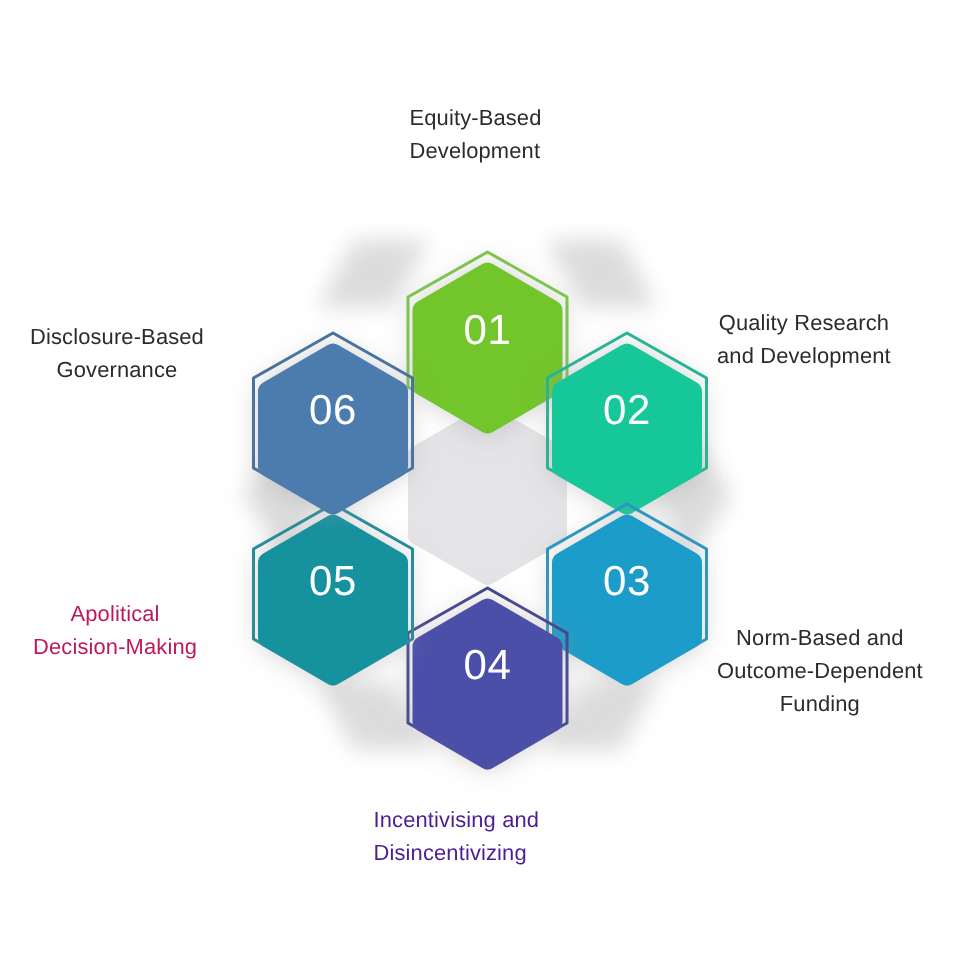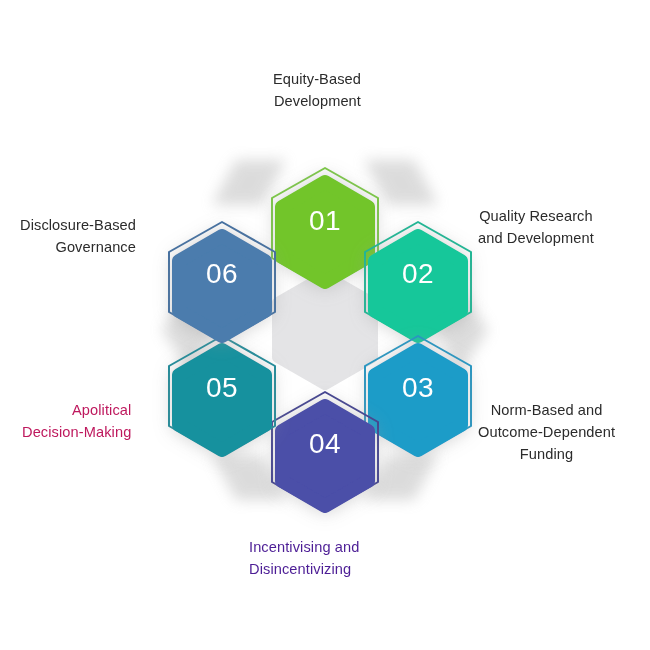--- a/index.html
+++ b/index.html
@@ -16,26 +16,26 @@
 
   .label{
     position:absolute;
     font-size:14.6px;
     line-height:22px;
     color:#2b2b2b;
     white-space:pre-line;
     letter-spacing:0.1px;
   }
   .label.right{text-align:center;}
-  .label.left{text-align:right;}
+  .label.left{text-align:center;}
   .label.center{text-align:left;}
 
   #label-01{left:273px;top:68px;}
   #label-02{left:478px;top:205px;}
-  #label-03{left:478px;top:399px;}
+  #label-03{left:478px;top:415px;}
   #label-04{left:249px;top:536px;}
   #label-05{left:22px;top:399px;}
   #label-06{left:20px;top:214px;}
 
   .hex-number{
     font-family:"Liberation Sans","DejaVu Sans",sans-serif;
     font-size:28px;
     fill:#ffffff;
     text-anchor:middle;
     dominant-baseline:central;
@@ -113,21 +113,21 @@
 
     <g>
       <path d="M222 222 L275 252 L275 312 L222 342 L169 312 L169 252 Z" fill="none" stroke="#3f6da0" stroke-width="2" stroke-linejoin="round"></path>
       <g filter="url(#softshadow)">
         <path d="M222 236 L265 261 L265 311 L222 336 L179 311 L179 261 Z" fill="#4b7cad" stroke="#4b7cad" stroke-width="14" stroke-linejoin="round"></path>
       </g>
       <text class="hex-number" x="222" y="273">06</text>
     </g>
   </svg>
 
-  <div class="label center" id="label-01" style="color: rgb(43, 43, 43); text-align: right;">Equity-Based
+  <div class="label center" id="label-01" style="color: rgb(43, 43, 43);">Equity-Based
 Development</div>
 
   <div class="label right" id="label-02" style="color: rgb(43, 43, 43);">Quality Research
 and Development</div>
 
   <div class="label right" id="label-03" style="color: rgb(43, 43, 43);">Norm-Based and
 Outcome-Dependent
 Funding</div>
 
   <div class="label center" id="label-04" style="color: #4c1d95;">Incentivising and

